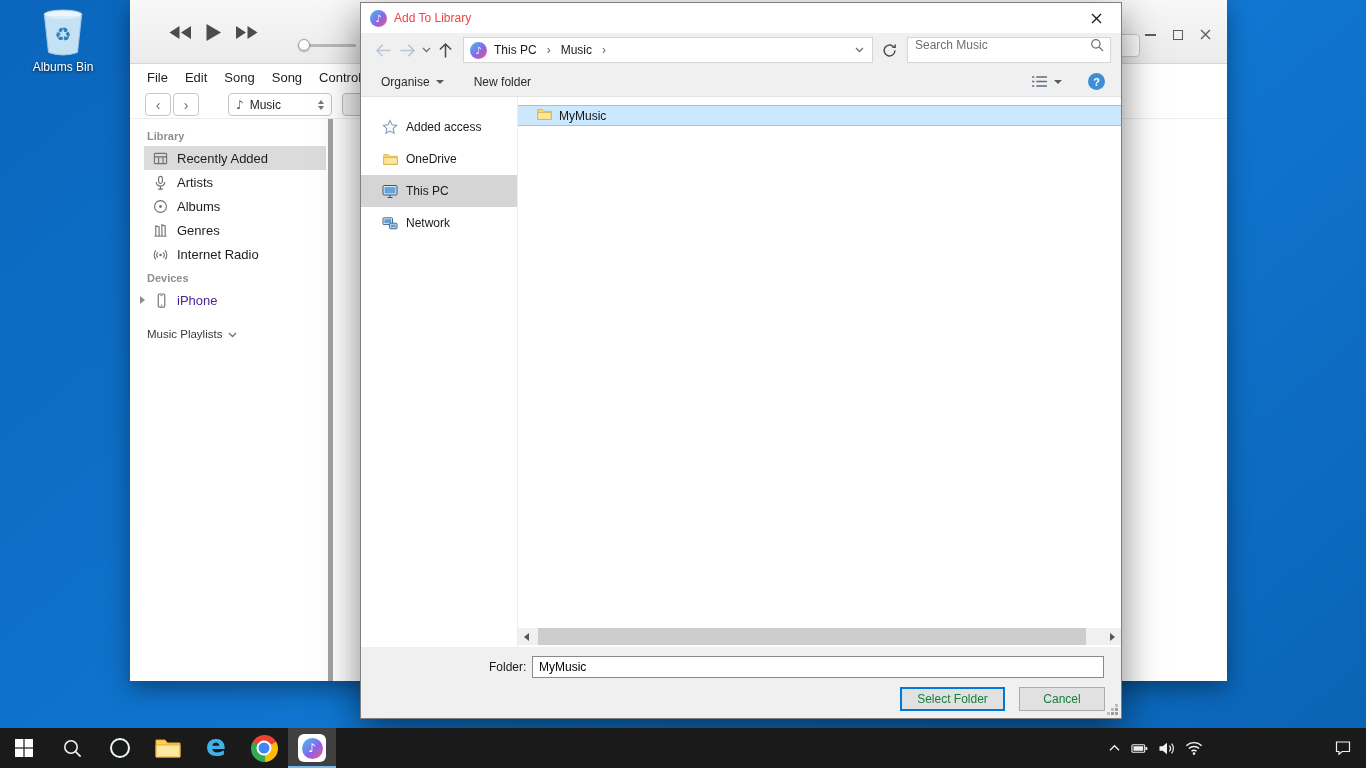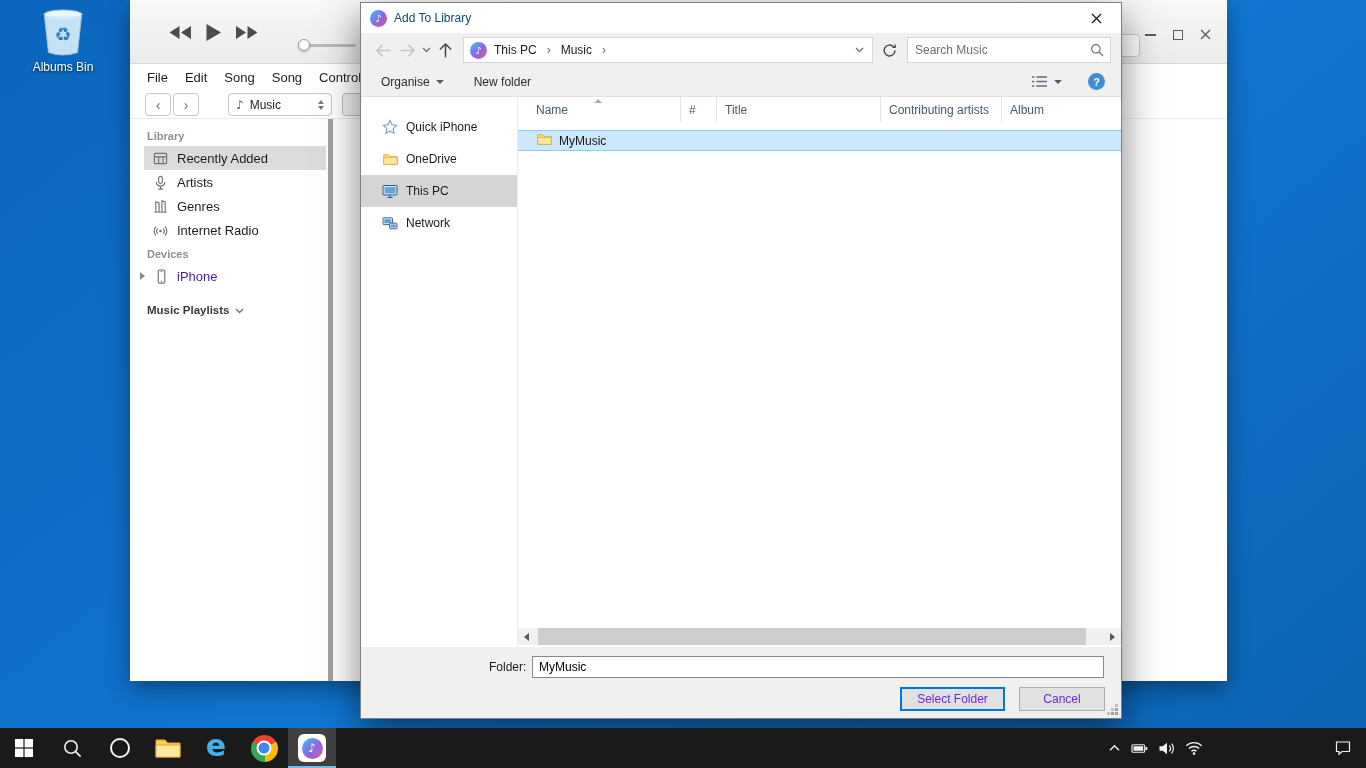--- a/index.html
+++ b/index.html
@@ -34,39 +34,39 @@
 .it-body{flex:1;display:flex;min-height:0}
 .it-side{width:203px;border-right:5px solid #a3a3a3;padding-top:5px;flex:none}
 .it-main{flex:1;background:#fff}
 .it-sec{font-size:11px;font-weight:bold;color:#8f8f94;padding:6px 0 4px 17px}
 .it-item{display:flex;align-items:center;gap:9px;height:24px;margin:0 2px 0 14px;padding-left:8px;border-radius:0;font-size:13px;color:#1d1d1f}
 .it-item.sel{background:#dbdbdb}
 .it-ic{width:16px;display:flex;justify-content:center;color:#6f6f74;flex:none}
 .it-dev{display:flex;align-items:center;height:24px;margin-left:10px;font-size:13px;color:#4c1d95}
 .tri-r{display:block;width:0;height:0;border-left:5px solid #8d8d8d;border-top:4px solid transparent;border-bottom:4px solid transparent;margin-right:8px}
 .it-dev .it-ic{margin-right:8px}
-.it-pl{display:flex;align-items:center;gap:6px;margin:16px 0 0 17px;font-size:11.5px;font-weight:bold;color:#39393c}
+.it-pl{display:flex;align-items:center;gap:6px;margin:16px 0 0 17px;font-size:11.5px;font-weight:normal;color:#39393c}
 
 
 .dlg{position:absolute;left:360px;top:2px;width:762px;height:717px;background:#f0f0f0;border:1px solid #7f7f7f;box-shadow:0 14px 36px rgba(0,0,0,.5);z-index:5}
 .dlg-titlebar{display:flex;align-items:center;gap:7px;height:30px;background:#fff;padding:0 9px}
 .itn-logo{border-radius:50%;background:linear-gradient(135deg,#39c5f3 0%,#8b64e9 55%,#f0567f 100%);color:#fff;display:flex;align-items:center;justify-content:center;font-family:"DejaVu Sans",sans-serif;flex:none}
 .logo-16{width:17px;height:17px;font-size:10px}
 .logo-20{width:21px;height:21px;font-size:12px}
-.dlg-title{flex:1;font-size:12px;color:#0c4a6e}
+.dlg-title{flex:1;font-size:12px;color:#ef4444}
 .dlg-close{width:32px;height:24px;display:flex;align-items:center;justify-content:center}
 .dlg-nav{display:flex;align-items:center;height:34px;padding:0 8px 0 10px}
 .nbtn{width:24px;height:24px;display:flex;align-items:center;justify-content:center;flex:none}
 .nbtn.chev{width:14px}
 .address{margin-left:6px;width:410px;height:26px;background:#fff;border:1px solid #d6d6d6;display:flex;align-items:center;gap:2px;padding:0 4px 0 6px;font-size:12px;color:#1a1a1a;flex:none}
 .crumb{padding:3px 5px}
 .crumb-sep{color:#666;padding:0 3px;font-size:12px}
 .addr-chev{margin-left:auto;display:flex;align-items:center;padding:0 4px}
 .refresh{margin-left:4px}
-.searchbox{margin-left:6px;width:204px;height:26px;background:#fff;border:1px solid #d6d6d6;display:flex;align-items:center;flex:none}
+.searchbox{margin-left:6px;width:204px;height:26px;background:#fff;border:1px solid #d6d6d6;display:flex;align-items:flex-start;flex:none}
 .search-input{flex:1;min-width:0;border:0;outline:0;background:transparent;font-family:inherit;font-size:12px;color:#333;padding:0 4px 0 7px}
 .search-input::placeholder{color:#6f6f6f;opacity:1}
 .searchbox .mag{flex:none;margin-right:6px;display:flex}
 .dlg-toolbar{display:flex;align-items:center;height:30px;padding:0 16px 0 20px;font-size:12px;color:#2a2a2a;border-bottom:1px solid #e2e2e2}
 .tbtn{display:flex;align-items:center;gap:6px}
 .tb-newfolder{margin-left:30px}
 .tb-right{margin-left:auto;display:flex;align-items:center}
 .help-btn{width:17px;height:17px;border-radius:50%;background:#3e8ed6;color:#fff;font-size:11px;font-weight:bold;display:flex;align-items:center;justify-content:center;margin-left:26px}
 .cdn{display:block;width:0;height:0;border-left:4px solid transparent;border-right:4px solid transparent;border-top:4px solid #5a5a5a}
 .dlg-body{display:flex;height:550px;background:#fff}
@@ -86,21 +86,21 @@
 .frow{margin-top:8px;height:21px;display:flex;align-items:center;gap:7px;padding-left:19px;background:#cce8ff;border-top:1px solid #8ec6f4;border-bottom:1px solid #8ec6f4;font-size:12px;color:#141414}
 .hscroll{position:absolute;left:0;right:0;bottom:2px;height:17px;background:#f0f0f0;display:flex;align-items:center}
 .hs-btn{width:17px;height:17px;display:flex;align-items:center;justify-content:center;flex:none}
 .tl{display:block;width:0;height:0;border-right:5px solid #565656;border-top:4px solid transparent;border-bottom:4px solid transparent}
 .trr{display:block;width:0;height:0;border-left:5px solid #565656;border-top:4px solid transparent;border-bottom:4px solid transparent}
 .hs-track{flex:1;position:relative;height:17px}
 .hs-thumb{position:absolute;left:3px;top:0;width:548px;height:17px;background:#cdcdcd}
 .dlg-footer{position:relative;height:71px;background:#f0f0f0}
 .folder-label{position:absolute;left:128px;top:13px;font-size:12px;color:#1a1a1a}
 .folder-input{position:absolute;left:171px;top:9px;width:572px;height:22px;border:1px solid #898989;background:#fff;font-family:inherit;font-size:12px;color:#000;padding:0 6px;outline:0}
-.btn{position:absolute;top:40px;height:24px;background:#e1e1e1;border:1px solid #acacac;font-family:inherit;font-size:12px;color:#6d28d9}
+.btn{position:absolute;top:40px;height:24px;background:#e1e1e1;border:1px solid #acacac;font-family:inherit;font-size:12px;color:#15803d}
 .btn-primary{left:539px;width:105px;border:2px solid #0078d7}
 .btn-cancel{left:658px;width:86px}
 .grip{position:absolute;right:3px;bottom:3px;width:3px;height:3px;background:#9d9d9d;box-shadow:-4px 0 0 #9d9d9d,0 -4px 0 #9d9d9d,-8px 0 0 #bfbfbf,0 -8px 0 #bfbfbf,-4px -4px 0 #bfbfbf}
 
 
 .taskbar{position:absolute;left:0;bottom:0;width:1366px;height:40px;background:#1a1a1a;z-index:9}
 .tb-apps{display:flex;height:40px}
 .tb-btn{width:48px;height:40px;display:flex;align-items:center;justify-content:center}
 .tb-btn.active{background:rgba(255,255,255,.17);box-shadow:inset 0 -2px 0 #76b9ed}
 .edge-e{font-family:"DejaVu Sans",sans-serif;font-size:30px;font-weight:bold;color:#3fb2ea;line-height:1;margin-top:-4px}
@@ -191,20 +191,29 @@
               <svg width="15" height="15" viewBox="0 0 16 16" fill="none" stroke="currentColor" stroke-width="1.2">
                 <rect x="6" y="1.5" width="4" height="7.5" rx="2"></rect>
                 <path d="M3.5 7.5c0 2.8 2 4.3 4.5 4.3s4.5-1.5 4.5-4.3M8 11.8V15M5.5 15h5"></path>
               </svg>
             </span>
           <span>Artists</span>
         </div>
         <div class="it-item">
           <span class="it-ic">
               <svg width="15" height="15" viewBox="0 0 16 16" fill="none" stroke="currentColor" stroke-width="1.2">
+                <circle cx="8" cy="8" r="6.3"></circle>
+                <circle cx="8" cy="8" r="1.5" fill="currentColor" stroke="none"></circle>
+              </svg>
+            </span>
+          <span>Albums</span>
+        </div>
+        <div class="it-item">
+          <span class="it-ic">
+              <svg width="15" height="15" viewBox="0 0 16 16" fill="none" stroke="currentColor" stroke-width="1.2">
                 <path d="M3 14V3l3.5 1.2V14M9.5 14V2L13 3.2V14"></path>
                 <path d="M1.5 14h13" stroke-width="1"></path>
               </svg>
             </span>
           <span>Genres</span>
         </div>
         <div class="it-item">
           <span class="it-ic">
               <svg width="15" height="15" viewBox="0 0 16 16" fill="none" stroke="currentColor" stroke-width="1.2">
                 <circle cx="8" cy="8.5" r="1.4" fill="currentColor" stroke="none"></circle>
@@ -318,21 +327,21 @@
       </span>
     </div>
     <div class="dlg-body">
       <div class="dlg-navpane">
         <div class="np-item">
           <span class="np-ic">
               <svg width="16" height="16" viewBox="0 0 16 16">
                 <path d="M8 1.6l2 4.2 4.6.6-3.4 3.2.9 4.6L8 12l-4.1 2.2.9-4.6L1.4 6.4 6 5.8z" fill="#fdfdfd" stroke="#7d9bbd" stroke-width="1.1"></path>
               </svg>
             </span>
-          <span>Quick iPhone</span>
+          <span>Added access</span>
         </div>
         <div class="np-item">
           <span class="np-ic">
               <svg width="15" height="13" viewBox="0 0 16 14">
                 <path d="M.7 1.8h5.3l1.5 1.8h7.8v8.6H.7z" fill="#ffd967" stroke="#c9a23f" stroke-width=".7"></path>
                 <path d="M.7 4.8h14.6v7.4H.7z" fill="#ffe79a" stroke="#c9a23f" stroke-width=".7"></path>
               </svg>
             </span>
           <span>OneDrive</span>
         </div>
@@ -352,38 +361,20 @@
                 <rect x="1" y="2.8" width="9.6" height="6.8" rx=".8" fill="#dcebf7" stroke="#33587e" stroke-width=".9"></rect>
                 <rect x="2.4" y="4.2" width="6.8" height="4" fill="#5d9fd9"></rect>
                 <rect x="7.6" y="8.2" width="7.4" height="5.6" rx=".8" fill="#cfe2f3" stroke="#33587e" stroke-width=".9"></rect>
                 <rect x="8.9" y="9.6" width="4.8" height="2.8" fill="#5d9fd9"></rect>
               </svg>
             </span>
           <span>Network</span>
         </div>
       </div>
       <div class="dlg-files">
-        <div class="fcols">
-          <span class="fcol fc0">
-            <span class="sort-caret"></span>
-            <span>Name</span>
-          </span>
-          <span class="fcol fc1">
-              <span>#</span>
-            </span>
-          <span class="fcol fc2">
-              <span>Title</span>
-            </span>
-          <span class="fcol fc3">
-              <span>Contributing artists</span>
-            </span>
-          <span class="fcol fc4">
-              <span>Album</span>
-            </span>
-        </div>
         <div class="frow">
           <span><svg width="15" height="13" viewBox="0 0 16 14">
                 <path d="M.7 1.8h5.3l1.5 1.8h7.8v8.6H.7z" fill="#ffd967" stroke="#c9a23f" stroke-width=".7"></path>
                 <path d="M.7 4.8h14.6v7.4H.7z" fill="#ffe79a" stroke="#c9a23f" stroke-width=".7"></path>
               </svg></span>
           <span>MyMusic</span>
         </div>
         <div class="hscroll">
           <span class="hs-btn">
               <span class="tl"></span>

